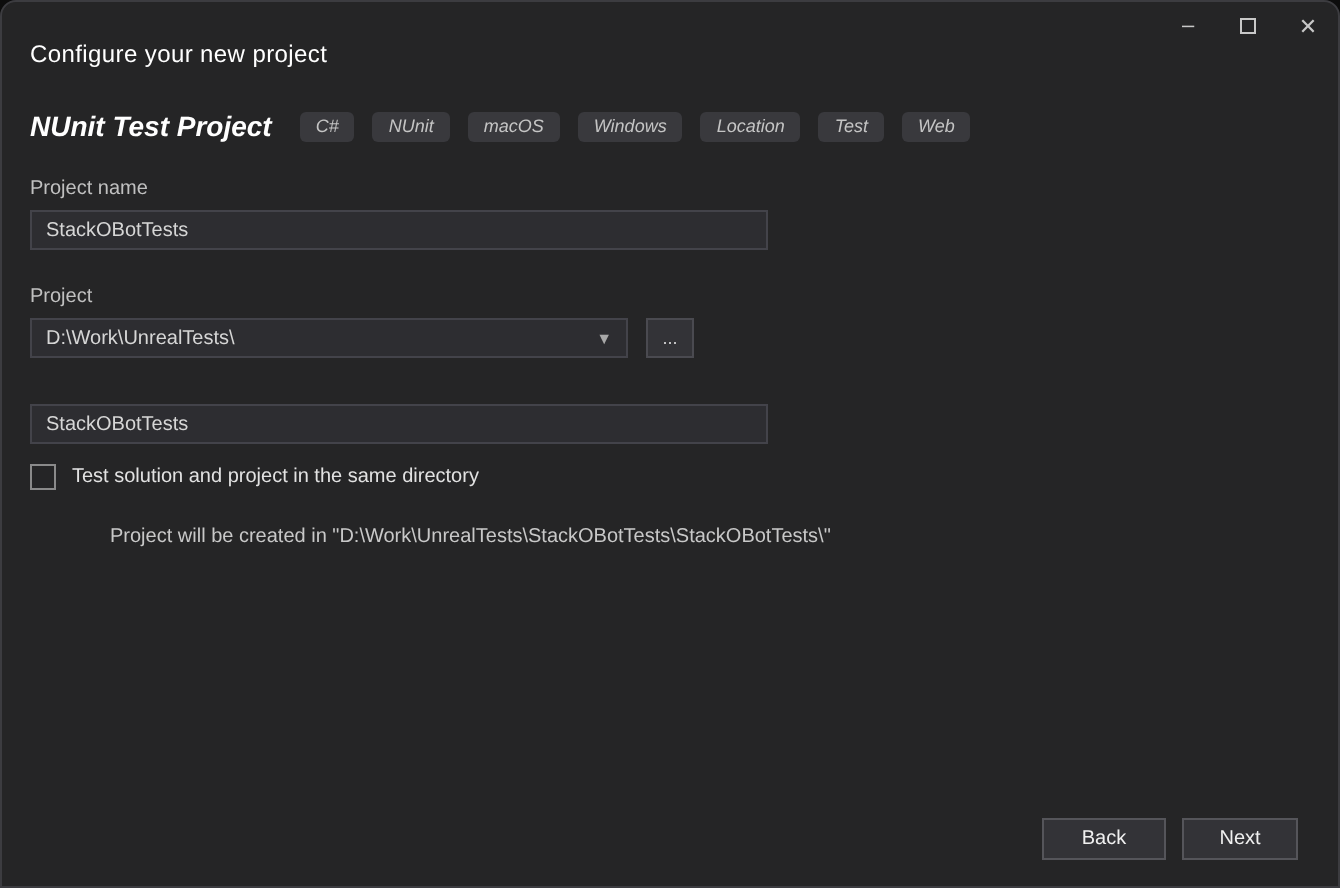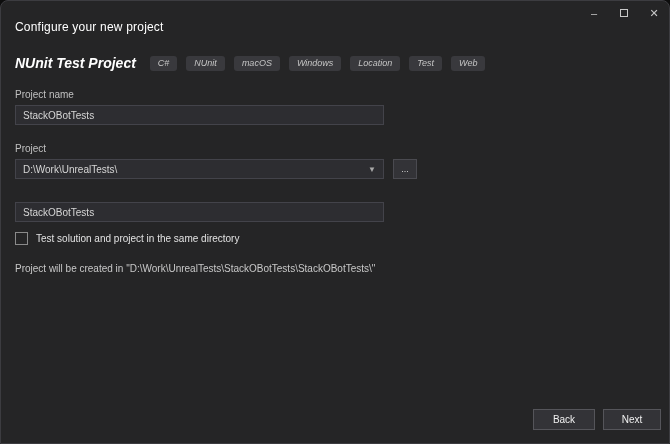--- a/index.html
+++ b/index.html
@@ -22,40 +22,40 @@
   .tags{display:flex;margin-left:14px;gap:9px;}
   .tag{background:#39393d;color:#c4c4c4;font-size:9px;padding:3px 8px;border-radius:3px;line-height:1;}
   .field{margin-top:18px;}
   .field-label{font-size:10px;color:#c0c0c0;display:flex;align-items:center;gap:6px;}
   .text-input{
     margin-top:5px;width:369px;height:20px;background:#2d2d31;
     border:1px solid #43434a;color:#d6d6d6;font-size:10px;padding:0 7px;outline:none;
   }
   .combo-row{display:flex;align-items:center;margin-top:5px;}
   .combo{
-    position:relative;width:369px;height:20px;background:#2d2d31;
+    position:relative;width:299px;height:20px;background:#2d2d31;
     border:1px solid #43434a;display:flex;align-items:center;
   }
   .combo-value{font-size:10px;color:#d6d6d6;padding-left:7px;flex:1;}
   .combo-caret{font-size:8px;color:#a8a8a8;padding-right:7px;}
   .browse-btn{
     margin-left:9px;width:24px;height:20px;background:#333337;border:1px solid #4a4a50;
     color:#d6d6d6;font-size:9px;display:flex;align-items:center;justify-content:center;line-height:1;
   }
   .info-icon{
     width:12px;height:12px;border-radius:50%;border:1px solid #4ba0e0;color:#4ba0e0;
     font-size:8px;font-weight:700;display:inline-flex;align-items:center;justify-content:center;
     font-family:"Liberation Serif",serif;line-height:1;
   }
   .checkbox-row{display:flex;align-items:center;margin-top:10px;}
   .checkbox{width:13px;height:13px;border:1px solid #8a8a8a;background:transparent;}
   .checkbox-label{font-size:10px;color:#e2e2e2;margin-left:8px;}
-  .summary{margin-top:18px;font-size:10px;color:#c8c8c8;}
+  .summary{margin-top:18px;font-size:10px;color:#c8c8c8;margin-left:40px;}
   
-  .footer-buttons{position:absolute;right:8px;bottom:13px;display:flex;gap:8px;text-align:center;}
+  .footer-buttons{position:absolute;right:20px;bottom:13px;display:flex;gap:8px;text-align:center;}
   .dlg-btn{
     min-width:58px;height:21px;background:#333337;border:1px solid #55555a;
     color:#f0f0f0;font-size:10px;display:flex;align-items:center;justify-content:center;
     padding:0 14px;cursor:default;
   }
   .dlg-btn.back{min-width:62px;}
 </style>
 </head>
 <body>
 

